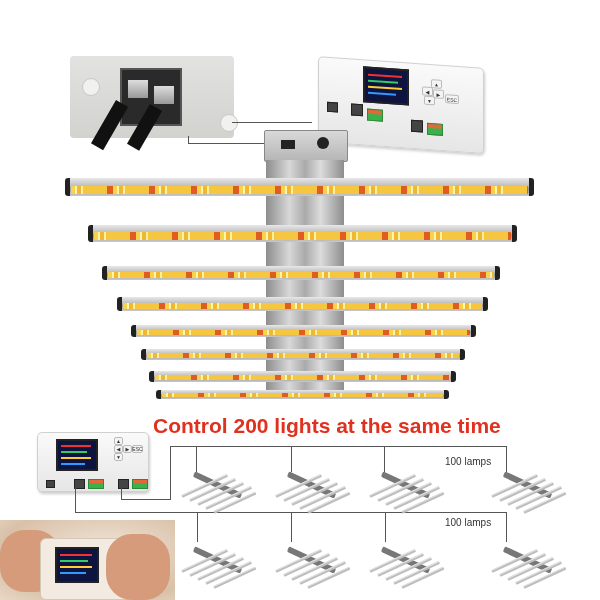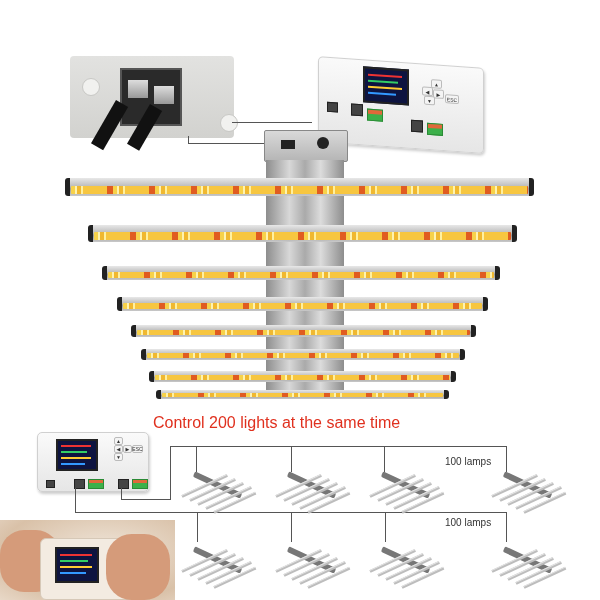--- a/index.html
+++ b/index.html
@@ -18,21 +18,21 @@
   .term:before{content:"";position:absolute;left:0;top:0;right:0;height:40%;background:#e0683a;}
   .rj{background:#444;border:1px solid #222;}
   .line{background:#555;}
   .bar{height:14px;border-radius:2px;background:linear-gradient(180deg,#e8e8e8 0%,#bdbdbd 45%,#9a9a9a 60%,#c9c9c9 100%);}
   .bar .leds{position:absolute;left:4px;right:4px;bottom:2px;height:45%;border-radius:1px;
     background:repeating-linear-gradient(90deg,#f7d24a 0 4px,#fff3b0 4px 6px,#f0b830 6px 10px,#fff0a0 10px 12px,#f7c640 12px 36px,#e05c20 36px 42px);}
   .bar .capl{position:absolute;left:-2px;top:0;bottom:0;width:5px;background:#222;border-radius:3px 0 0 3px;}
   .bar .capr{position:absolute;right:-2px;top:0;bottom:0;width:5px;background:#222;border-radius:0 3px 3px 0;}
   .frame{background:linear-gradient(90deg,#8d8d8d,#d8d8d8 30%,#aaa 50%,#dcdcdc 70%,#8d8d8d);}
   .driverbox{background:linear-gradient(180deg,#d9d9d9,#b5b5b5);border:1px solid #888;border-radius:2px;}
-  .title{color:#e0301e;font-weight:normal;font-size:16px;white-space:nowrap;}
+  .title{color:#e0301e;font-weight:bold;font-size:21px;white-space:nowrap;}
   .lbl{font-size:10px;color:#333;white-space:nowrap;}
   .mini{width:80px;height:50px;}
   .mini .rod{position:absolute;height:2px;background:#bdbdbd;border-top:1px solid #e5e5e5;transform:rotate(-25deg);transform-origin:left center;}
   .mini .spine{position:absolute;height:6px;background:#777;transform:rotate(25deg);transform-origin:left center;border-radius:2px;}
   .hands{left:0;top:520px;width:175px;height:80px;background:radial-gradient(ellipse at 60% 40%,#f0e6da,#d9c1a8 70%,#e8d8c7);}
   .skin{background:#d59b7a;border-radius:40%;}
   .hcontroller{background:#f3ebe1;border-radius:6px;border:1px solid #d6c8b7;}
 </style>
 </head>
 <body>

